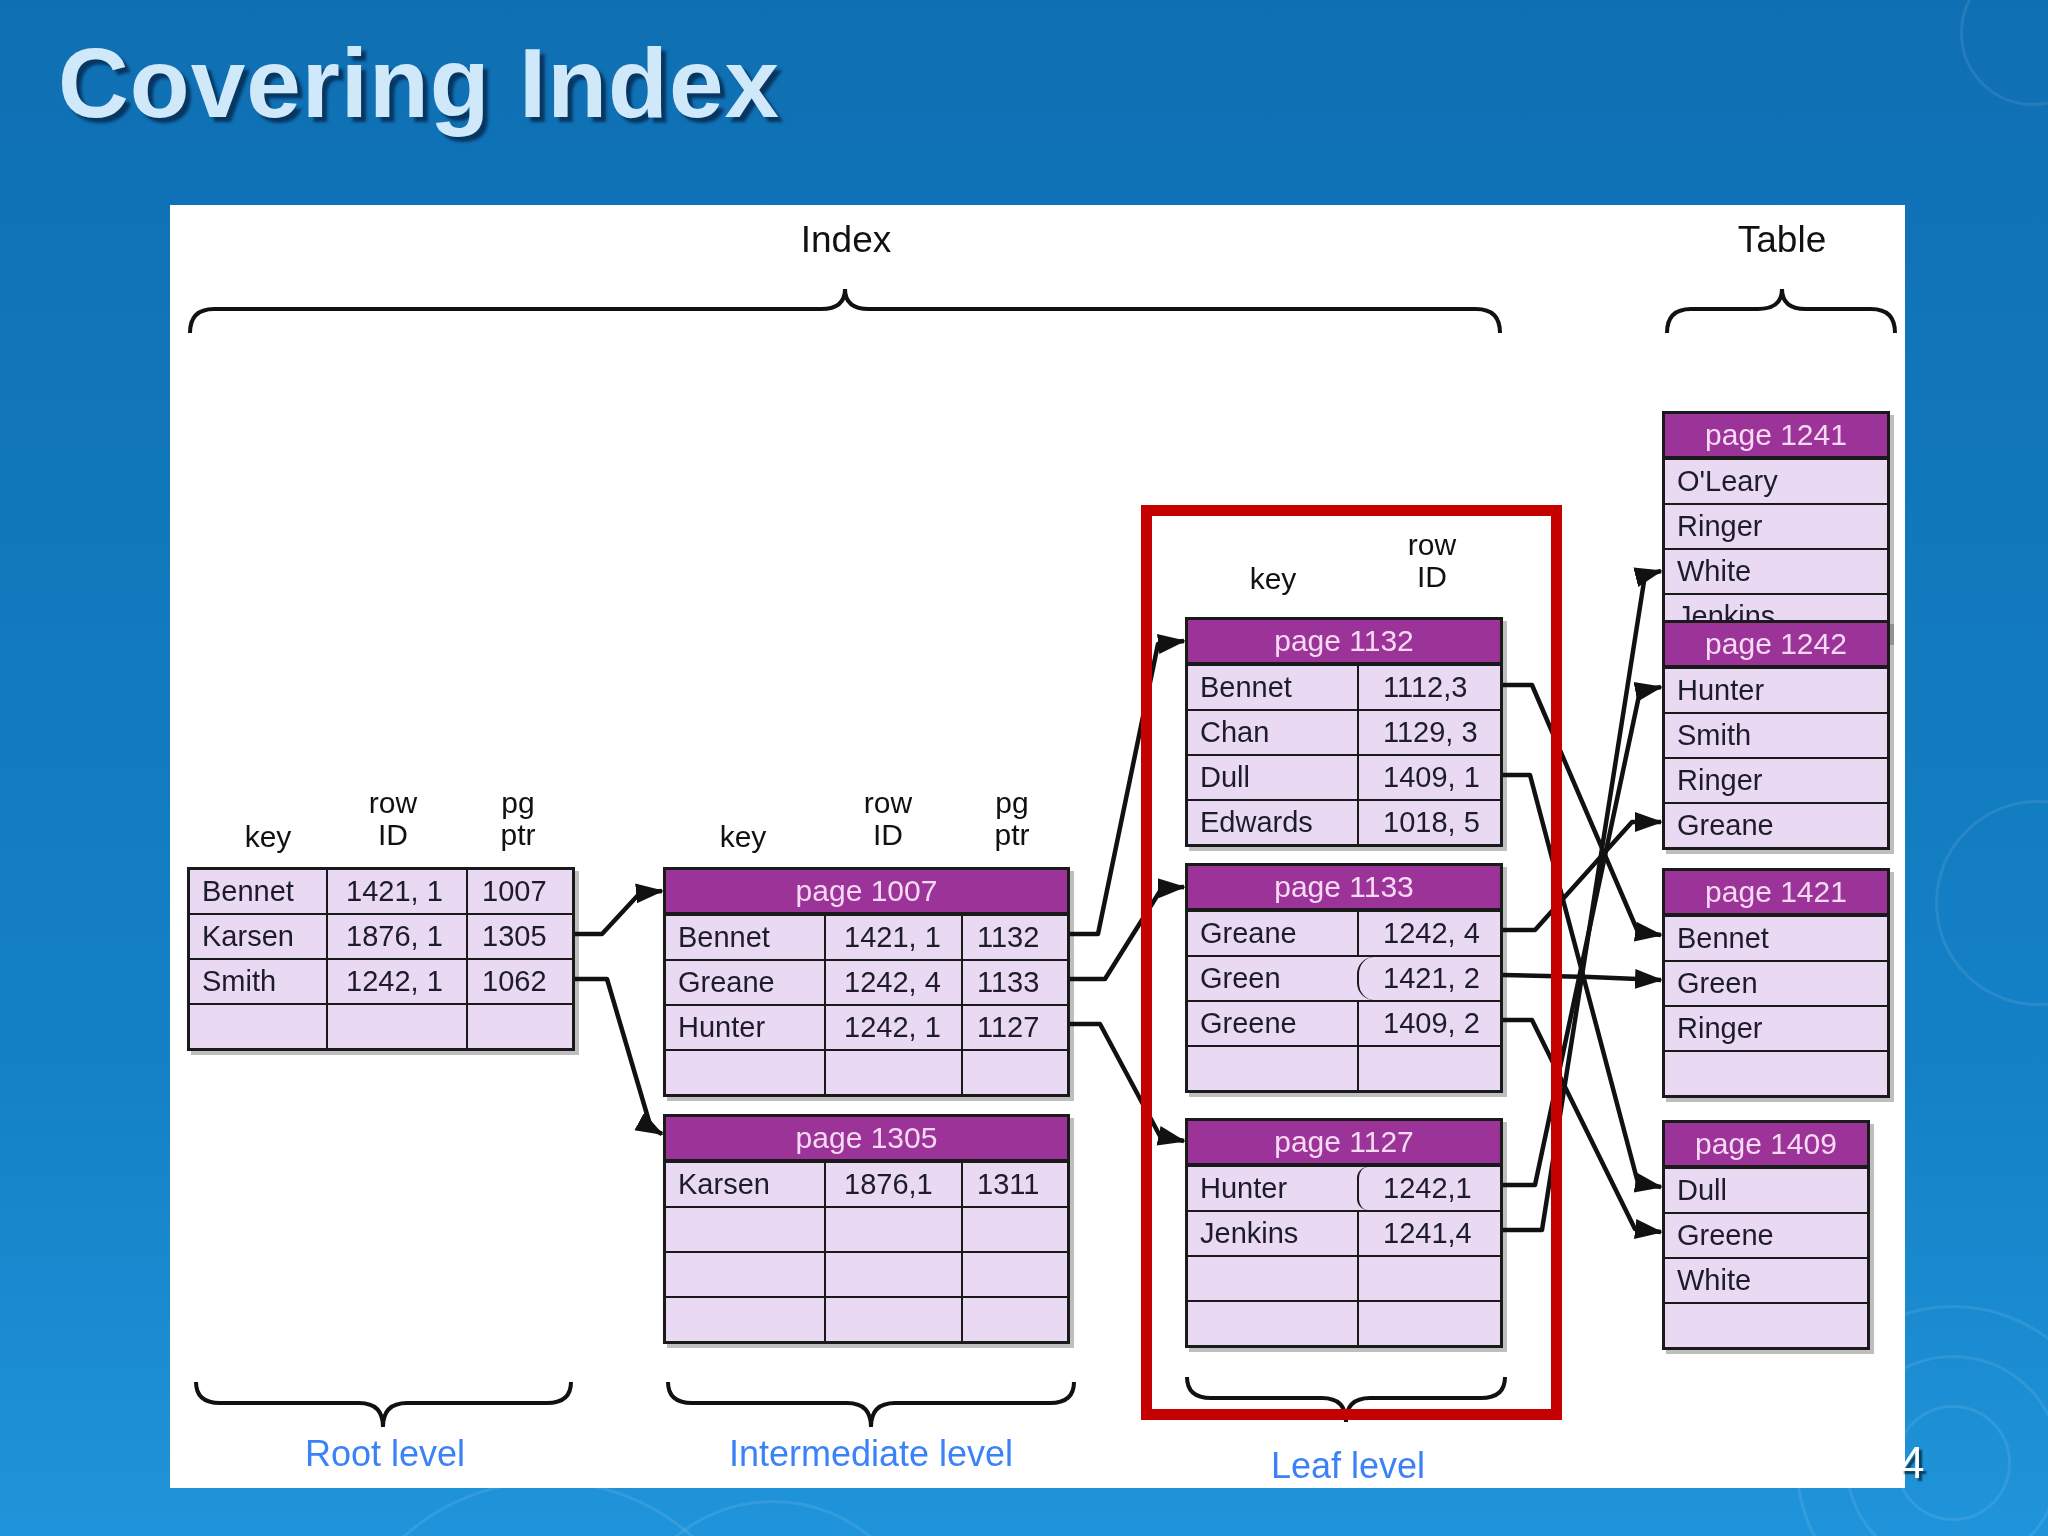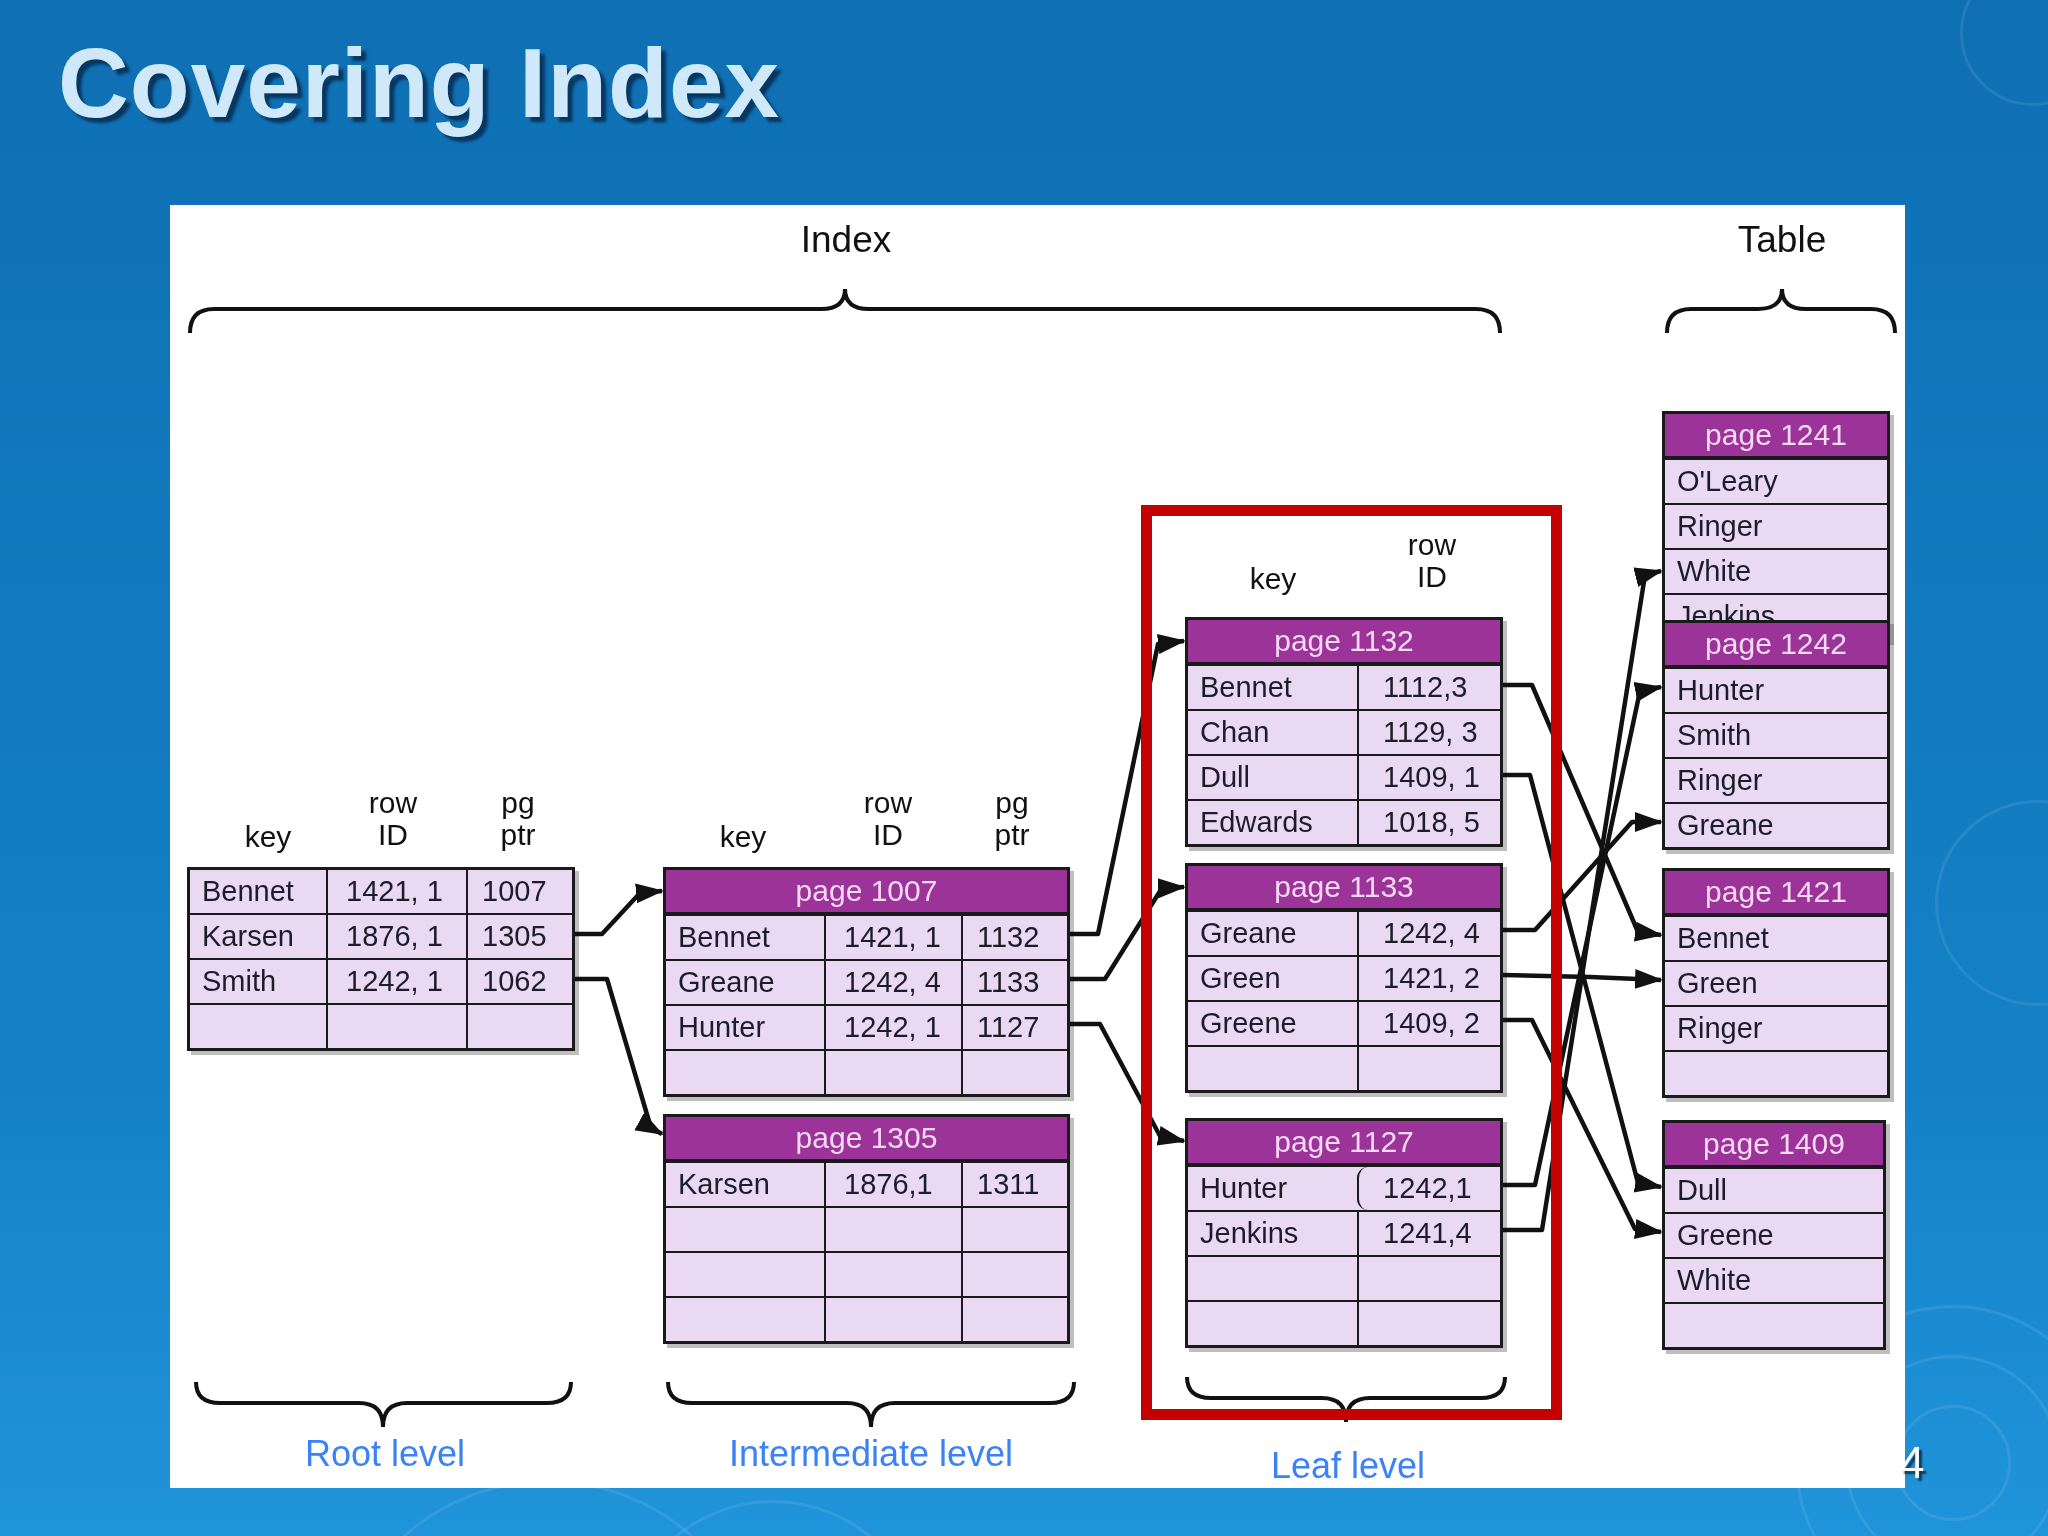--- a/index.html
+++ b/index.html
@@ -199,21 +199,21 @@
         </div>
       </div>
       <div class="node leaf" style="left: 1015px; top: 658px; width: 318px;">
         <div class="node-title">page 1133</div>
         <div class="node-row">
           <div class="cell c0" style="width: 169px;">Greane</div>
           <div class="cell c1" style="flex: 1 1 0%;">1242, 4</div>
         </div>
         <div class="node-row">
           <div class="cell c0" style="width: 169px;">Green</div>
-          <div class="cell c1" style="flex: 1 1 0%;">1421, 2</div>
+          <div class="cell c1" style="flex: 1 1 0%; border-radius: 17px;">1421, 2</div>
         </div>
         <div class="node-row">
           <div class="cell c0" style="width: 169px;">Greene</div>
           <div class="cell c1" style="flex: 1 1 0%;">1409, 2</div>
         </div>
         <div class="node-row">
           <div class="cell c0" style="width: 169px;"></div>
           <div class="cell c1" style="flex: 1 1 0%;"></div>
         </div>
       </div>
@@ -274,21 +274,21 @@
         <div class="node-row">
           <div class="cell c0" style="flex: 1 1 0%;">Green</div>
         </div>
         <div class="node-row">
           <div class="cell c0" style="flex: 1 1 0%;">Ringer</div>
         </div>
         <div class="node-row">
           <div class="cell c0" style="flex: 1 1 0%;"></div>
         </div>
       </div>
-      <div class="node table" style="left: 1492px; top: 915px; width: 224px;">
+      <div class="node table" style="left: 1492px; top: 915px; width: 208px;">
         <div class="node-title">page 1409</div>
         <div class="node-row">
           <div class="cell c0" style="flex: 1 1 0%;">Dull</div>
         </div>
         <div class="node-row">
           <div class="cell c0" style="flex: 1 1 0%;">Greene</div>
         </div>
         <div class="node-row">
           <div class="cell c0" style="flex: 1 1 0%;">White</div>
         </div>

